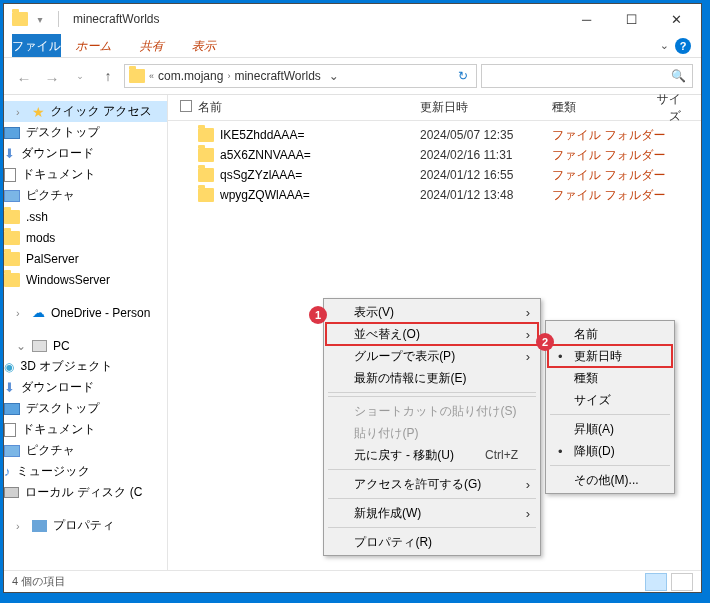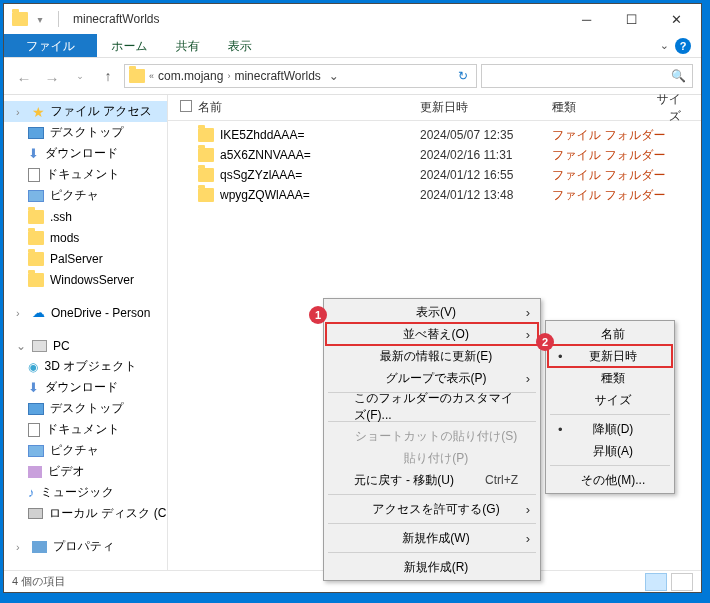--- a/index.html
+++ b/index.html
@@ -8,38 +8,38 @@
 .titlebar { height: 30px; display: flex; align-items: center; padding: 0 2px; }
 .titlebar .qat { display: flex; align-items: center; gap: 4px; padding-left: 6px; }
 .titlebar .folder-ico { width: 16px; height: 14px; background: #ffd968; border-radius: 1px; display: inline-block; position: relative; }
 .titlebar .folder-ico::before { content: ""; position: absolute; top: -3px; left: 0; width: 7px; height: 3px; background: #ffd968; border-radius: 1px 1px 0 0; }
 .titlebar .qat-item { width: 16px; height: 16px; display: inline-flex; align-items: center; justify-content: center; color: #888; font-size: 10px; }
 .titlebar .sep { width: 1px; height: 16px; background: #ccc; margin: 0 6px; }
 .titlebar .title { font-size: 12px; color: #333; padding-left: 4px; }
 .titlebar .spacer { flex: 1; }
 .titlebar .ctl { width: 45px; height: 30px; display: flex; align-items: center; justify-content: center; font-size: 13px; color: #333; }
 .ribbon-tabs { height: 24px; display: flex; align-items: stretch; border-bottom: 1px solid #e1e1e1; font-size: 12px; }
-.ribbon-tabs .file-tab { background: #1979ca; color: #fff; padding: 4px 22px; }
-.ribbon-tabs .tab { padding: 4px 14px; color: #14532d; }
+.ribbon-tabs .file-tab { background: #1979ca; color: #fff; padding: 4px 0; margin-left: 8px; }
+.ribbon-tabs .tab { padding: 4px 14px; color: #c2410c; font-style: italic; }
 .ribbon-tabs .help { margin-left: auto; display: flex; align-items: center; gap: 6px; padding-right: 10px; }
 .chevron { font-size: 11px; color: #555; }
 .help-ic { width: 16px; height: 16px; border-radius: 50%; background: #0078d7; color: #fff; display: inline-flex; align-items: center; justify-content: center; font-size: 11px; font-weight: bold; }
 .addrbar { height: 36px; display: flex; align-items: center; padding: 4px 8px; gap: 4px; }
 .navbtn { width: 24px; height: 24px; border-radius: 2px; display: flex; align-items: center; justify-content: center; color: #999; font-size: 15px; }
 .upbtn { width: 24px; height: 24px; display: flex; align-items: center; justify-content: center; color: #555; font-size: 14px; }
 .addr-box { flex: 1; border: 1px solid #ccc; height: 24px; display: flex; align-items: center; padding: 0 4px; font-size: 12px; gap: 4px; }
 .addr-box .crumb { color: #333; }
 .addr-box .arrow { color: #666; font-size: 9px; }
 .addr-box .refresh { margin-left: auto; padding: 0 4px; color: #1979ca; }
 .addr-box .drop { color: #555; padding: 0 4px; }
 .search-box { width: 212px; border: 1px solid #ccc; height: 24px; display: flex; align-items: center; padding: 0 6px; font-size: 12px; color: #888; }
 .search-box .mag { margin-left: auto; color: #666; }
 .body-row { flex: 1; display: flex; min-height: 0; border-top: 1px solid #e1e1e1; position: relative; }
 .sidebar { width: 164px; border-right: 1px solid #e5e5e5; overflow: hidden; padding-top: 6px; font-size: 12px; }
-.sb-item { height: 21px; display: flex; align-items: center; padding-left: 24px; gap: 6px; white-space: nowrap; }
+.sb-item { height: 21px; display: flex; align-items: center; gap: 6px; white-space: nowrap; }
 .sb-item.expanded { padding-left: 12px; }
 .sb-item.caret::before { content: "›"; color: #888; width: 10px; font-size: 11px; }
 .sb-item.caret-down::before { content: "⌄"; color: #888; width: 10px; font-size: 12px; }
 .sb-item.quick { background: #cce8ff; }
 .sb-gap { height: 12px; }
 .ico { width: 16px; height: 14px; display: inline-block; }
 .ico-fld { background: #ffd968; border-radius: 1px; position: relative; }
 .ico-fld::before { content: ""; position: absolute; top: -3px; left: 0; width: 7px; height: 3px; background: #ffd968; border-radius: 1px 1px 0 0; }
 .ico-star { color: #f9c23c; font-size: 14px; }
 .ico-desk { width: 16px; height: 12px; background: #5aa3e0; border: 1px solid #3a7bbd; }
@@ -64,21 +64,21 @@
 .file-row { height: 20px; display: flex; align-items: center; padding-left: 30px; }
 .file-row .fname { width: 222px; display: flex; align-items: center; gap: 6px; }
 .file-row .fdate { width: 132px; color: #333; }
 .file-row .ftype { color: #c2410c; }
 .status { height: 22px; border-top: 1px solid #e5e5e5; display: flex; align-items: center; padding: 0 8px; font-size: 11px; color: #555; }
 .status .view-ic { margin-left: auto; display: flex; gap: 4px; }
 .view-btn { width: 22px; height: 18px; border: 1px solid #ccc; }
 .view-btn.active { background: #cce8ff; border-color: #99c9ef; }
 .ctxmenu { position: absolute; background: #f0f0f0; border: 1px solid #a0a0a0; box-shadow: 2px 2px 4px rgba(0,0,0,0.25); font-size: 12px; padding: 2px; }
 .ctx1 { left: 319px; top: 294px; width: 218px; }
-.ctxitem { height: 22px; display: flex; align-items: center; padding: 0 20px 0 28px; position: relative; justify-content: center; }
+.ctxitem { height: 22px; display: flex; align-items: center; padding: 0 20px 0 28px; position: relative; }
 .ctxitem.sub::after { content: "›"; position: absolute; right: 8px; color: #333; font-size: 13px; }
 .ctxitem.disabled { color: #9a9a9a; }
 .ctxsep { height: 1px; background: #d0d0d0; margin: 3px 2px; }
 .ctxitem .shortcut { margin-left: auto; color: #444; }
 .ctxitem.highlight { outline: 2px solid #e03131; outline-offset: -1px; }
 .ctx2 { left: 541px; top: 316px; width: 130px; }
 .ctx2 .ctxitem { padding-left: 26px; }
 .bullet::before { content: "•"; position: absolute; left: 10px; font-size: 13px; color: #333; }
 .annot { position: absolute; width: 18px; height: 18px; border-radius: 50%; background: #dc3545; color: #fff; font-size: 11px; font-weight: bold; display: flex; align-items: center; justify-content: center; z-index: 5; }
 .a1 { left: 305px; top: 302px; }
@@ -130,21 +130,21 @@
     </div>
     <div class="search-box">
       <span class="mag">🔍</span>
     </div>
   </div>
 
   <div class="body-row">
     <div class="sidebar">
       <div class="sb-item quick expanded caret">
           <span class="ico-star">★</span>
-          <span>ファイル アクセス</span>
+          <span>クイック アクセス</span>
         </div>
       <div class="sb-item">
           <span class="ico ico-desk"></span>
           <span>デスクトップ</span>
         </div>
       <div class="sb-item">
           <span class="ico-dl">⬇</span>
           <span>ダウンロード</span>
         </div>
       <div class="sb-item">
@@ -193,24 +193,20 @@
           <span class="ico ico-desk"></span>
           <span>デスクトップ</span>
         </div>
       <div class="sb-item">
           <span class="ico ico-doc"></span>
           <span>ドキュメント</span>
         </div>
       <div class="sb-item">
           <span class="ico ico-pic"></span>
           <span>ピクチャ</span>
-        </div>
-      <div class="sb-item">
-          <span class="ico ico-vid"></span>
-          <span>ビデオ</span>
         </div>
       <div class="sb-item">
           <span class="ico-mus">♪</span>
           <span>ミュージック</span>
         </div>
       <div class="sb-item">
           <span class="ico ico-disk"></span>
           <span>ローカル ディスク (C</span>
         </div>
       <div class="sb-gap"></div>
@@ -273,30 +269,27 @@
     </div>
   </div>
 
   <div class="ctxmenu ctx1">
     <div class="ctxitem sub">
         <span>表示(V)</span>
       </div>
     <div class="ctxitem sub highlight">
         <span>並べ替え(O)</span>
       </div>
-    <div class="ctxitem">
-        <span>最新の情報に更新(E)</span>
-      </div>
     <div class="ctxitem sub">
         <span>グループで表示(P)</span>
       </div>
-    <div class="ctxsep"></div>
-    <div class="ctxitem">
-        <span>このフォルダーのカスタマイズ(F)...</span>
-      </div>
+    <div class="ctxitem">
+        <span>最新の情報に更新(E)</span>
+      </div>
+    <div class="ctxsep"></div>
     <div class="ctxsep"></div>
     <div class="ctxitem disabled">
         <span>ショートカットの貼り付け(S)</span>
       </div>
     <div class="ctxitem disabled">
         <span>貼り付け(P)</span>
       </div>
     <div class="ctxitem">
         <span>元に戻す - 移動(U)</span>
         <span class="shortcut">Ctrl+Z</span>
@@ -304,44 +297,44 @@
     <div class="ctxsep"></div>
     <div class="ctxitem sub">
         <span>アクセスを許可する(G)</span>
       </div>
     <div class="ctxsep"></div>
     <div class="ctxitem sub">
         <span>新規作成(W)</span>
       </div>
     <div class="ctxsep"></div>
     <div class="ctxitem">
-        <span>新規作成(R)</span>
+        <span>プロパティ(R)</span>
       </div>
   </div>
 
   <div class="ctxmenu ctx2">
     <div class="ctxitem">
         <span>名前</span>
       </div>
     <div class="ctxitem bullet highlight">
         <span>更新日時</span>
       </div>
     <div class="ctxitem">
         <span>種類</span>
       </div>
     <div class="ctxitem">
         <span>サイズ</span>
       </div>
     <div class="ctxsep"></div>
+    <div class="ctxitem">
+        <span>昇順(A)</span>
+      </div>
     <div class="ctxitem bullet">
         <span>降順(D)</span>
       </div>
-    <div class="ctxitem">
-        <span>昇順(A)</span>
-      </div>
     <div class="ctxsep"></div>
     <div class="ctxitem">
         <span>その他(M)...</span>
       </div>
   </div>
 
   <div class="annot a1">1</div>
   <div class="annot a2">2</div>
 
 </div>

